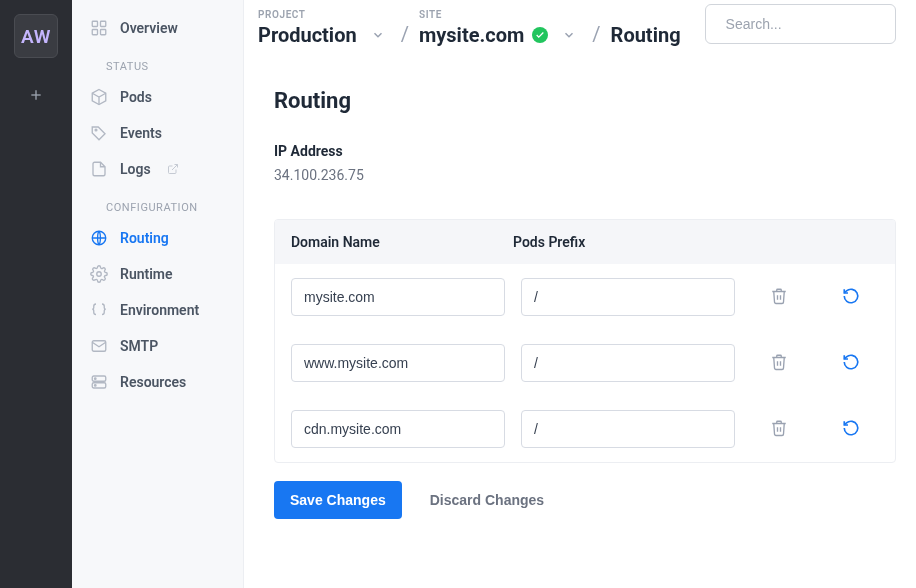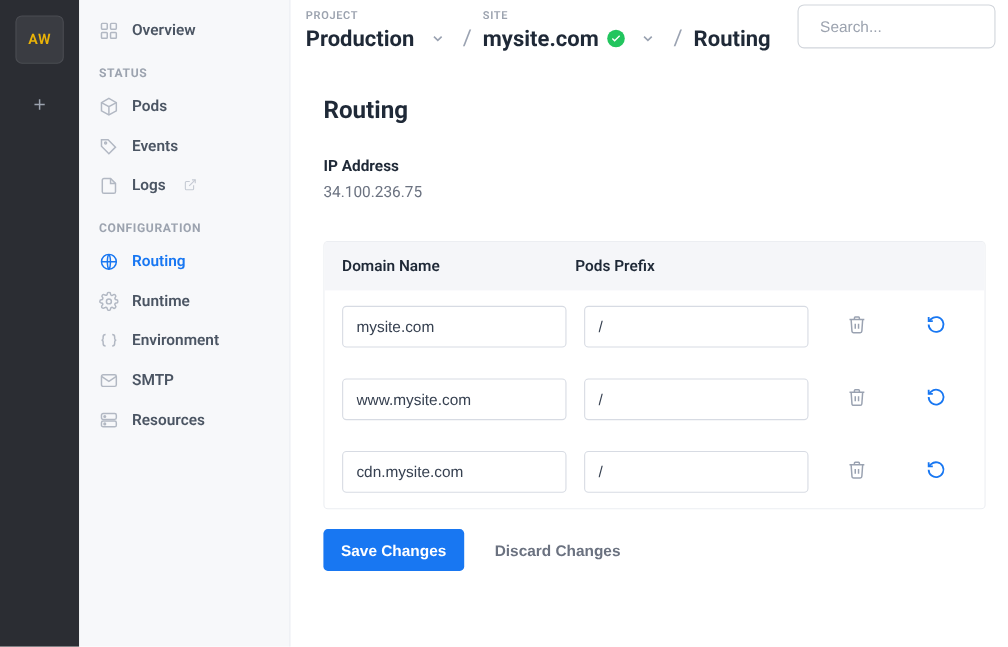--- a/index.html
+++ b/index.html
@@ -15,49 +15,49 @@
     align-items: center;
     padding-top: 14px;
     gap: 18px;
   }
   .rail .avatar-box {
     width: 44px; height: 44px;
     border-radius: 6px;
     border: 1px solid #4a4c52;
     background: #3a3c42;
     display: flex; align-items: center; justify-content: center;
-    color: #eab308;
+    color: #c4b5fd;
     font-weight: 600;
-    font-size: 13px;
+    font-size: 19px;
     letter-spacing: 0.5px;
   }
   .rail .plus {
     width: 44px; height: 38px;
     display: flex; align-items: center; justify-content: center;
     color: #9ca3af;
     cursor: pointer;
   }
 
   
   .sidebar {
-    width: 192px;
+    width: 172px;
     background: #f7f8fa;
     border-right: 1px solid #eceef2;
     overflow-y: auto;
     padding-top: 10px;
     position: relative;
   }
   .sidebar::-webkit-scrollbar { width: 10px; }
   .sidebar::-webkit-scrollbar-thumb { background: #d1d5db; border-radius: 5px; }
   .sidebar .group-label {
-    padding: 14px 18px 6px;
+    padding: 14px 34px 6px;
     font-size: 11px;
     letter-spacing: 0.05em;
     color: #9ca3af;
-    font-weight: 700;
+    font-weight: 400;
     text-transform: uppercase;
   }
   .sidebar .item {
     display: flex;
     align-items: center;
     gap: 12px;
     padding: 9px 18px;
     color: #4b5563;
     font-weight: 600;
     font-size: 14px;

